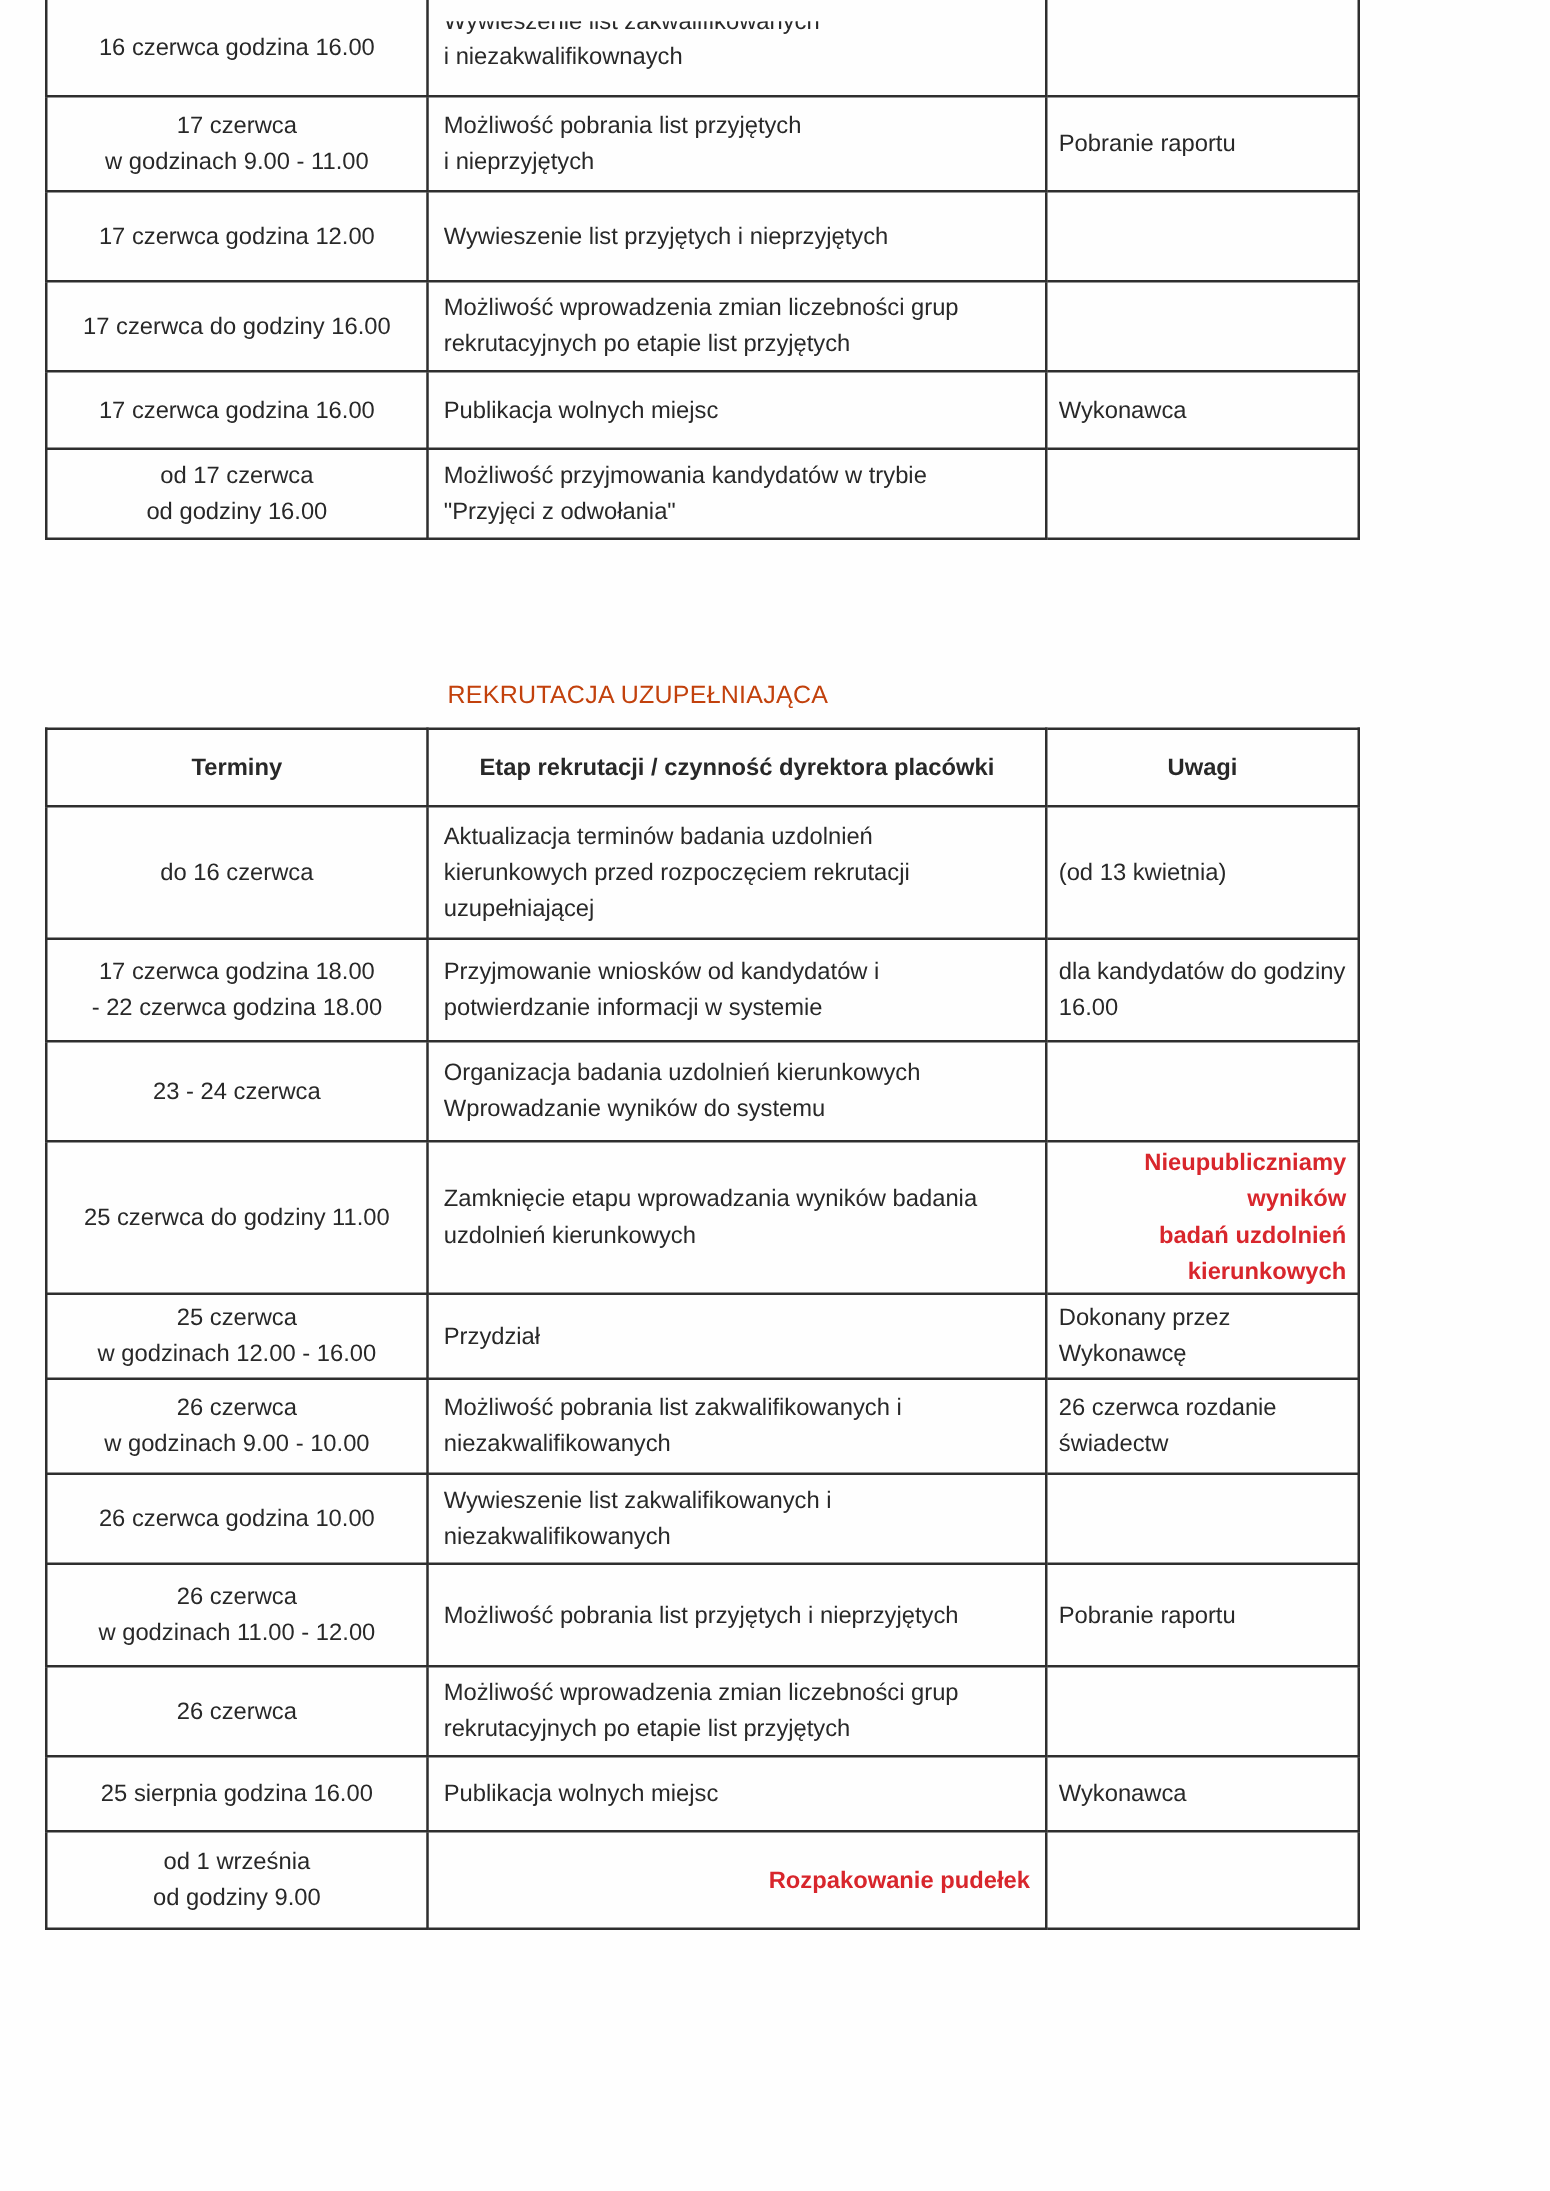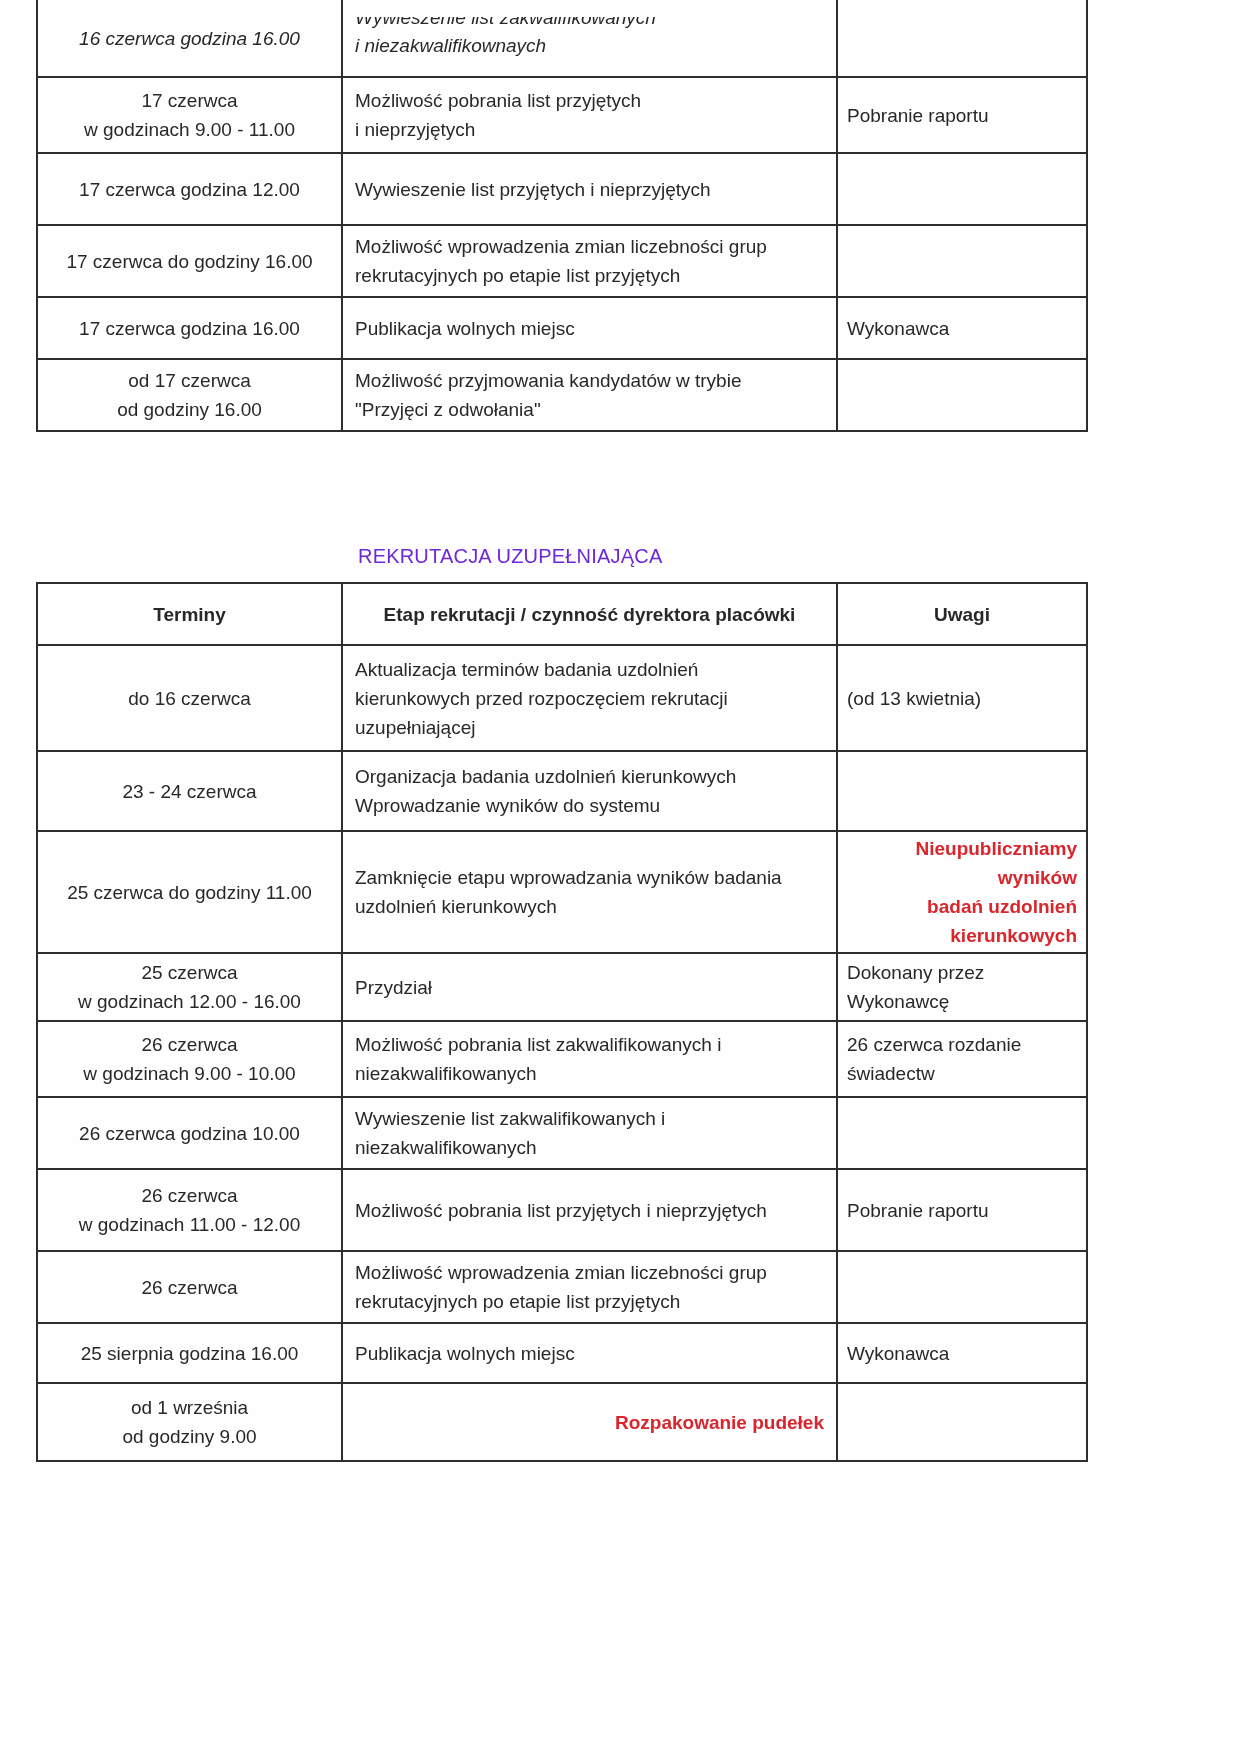--- a/index.html
+++ b/index.html
@@ -27,25 +27,25 @@
     border:2px solid #2e2e2e;
     vertical-align:middle;
     overflow:hidden;
   }
   .col-time{width:305px;}
   .col-stage{width:495px;}
   .col-note{width:250px;}
   td.c-time{text-align:center;white-space:pre-line;padding:2px 6px;margin-top:20px;}
   td.c-stage{padding:2px 12px;white-space:pre-line;}
   td.c-note{padding:2px 9px;white-space:pre-line;}
-  .t1 tr.first td{border-top:none;font-style:italic;}
+  .t1 tr.first td{border-top:none;}
   thead td{font-weight:bold;text-align:center;padding:2px 8px;margin-top:36px;}
   .red{color:#d8262c;font-weight:bold;text-align:right;}
   .heading{
-    color:#6d28d9;
+    color:#c2410c;
     font-size:20px;
     line-height:24px;
     margin-left:322px;
     font-weight:normal;
     letter-spacing:0.2px;
   }
   .heading-1{margin-top:112px;margin-bottom:14px;}
   
   .rh100 td{height:100px;} .rh94 td{height:94px;} .rh76 td{height:76px;}
   .rh74 td{height:74px;}  .rh72 td{height:72px;} .rh70 td{height:70px;}
@@ -122,20 +122,28 @@
         </tr>
       </thead>
       <tbody>
         <tr class="rh100">
           <td class="c-time">do 16 czerwca</td>
           <td class="c-stage">Aktualizacja terminów badania uzdolnień
 kierunkowych przed rozpoczęciem rekrutacji
 uzupełniającej</td>
           <td class="c-note">(od 13 kwietnia)</td>
         </tr>
+        <tr class="rh76">
+          <td class="c-time">17 czerwca godzina 18.00
+- 22 czerwca godzina 18.00</td>
+          <td class="c-stage">Przyjmowanie wniosków od kandydatów i
+potwierdzanie informacji w systemie</td>
+          <td class="c-note">dla kandydatów do godziny
+16.00</td>
+        </tr>
         <tr class="rh74">
           <td class="c-time">23 - 24 czerwca</td>
           <td class="c-stage">Organizacja badania uzdolnień kierunkowych
 Wprowadzanie wyników do systemu</td>
           <td class="c-note"></td>
         </tr>
         <tr class="rh94">
           <td class="c-time">25 czerwca do godziny 11.00</td>
           <td class="c-stage">Zamknięcie etapu wprowadzania wyników badania
 uzdolnień kierunkowych</td>

